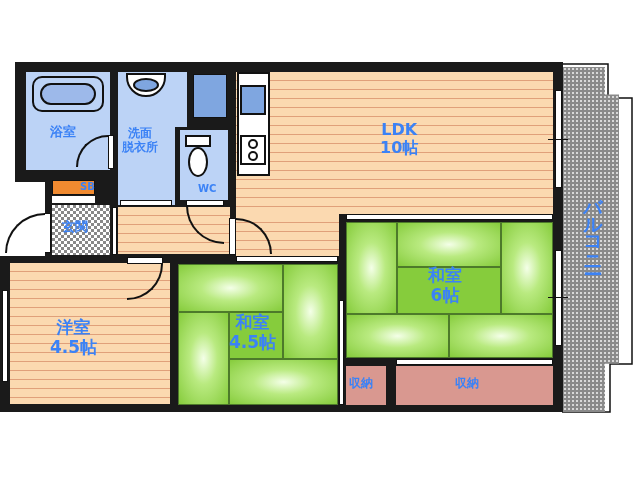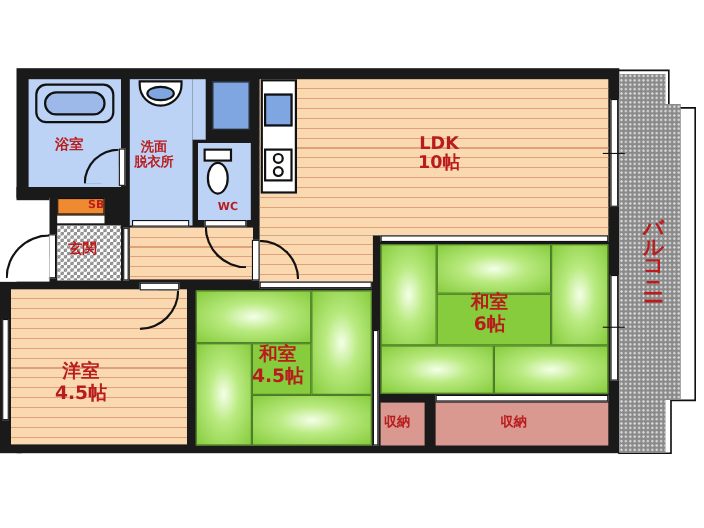--- a/index.html
+++ b/index.html
@@ -5,21 +5,21 @@
   html,body{margin:0;padding:0;background:#fff;}
   body{width:640px;height:480px;position:relative;overflow:hidden;font-family:"DejaVu Sans",sans-serif;}
   .abs{position:absolute;box-sizing:border-box;}
   .wall{background:#1a1a1a;}
   .floor-wood{background-color:#fbd9b0;background-image:repeating-linear-gradient(to bottom, transparent 0px, transparent 8px, #e0a07a 8px, #e0a07a 9px);}
   .floor-blue{background:#bcd3f6;}
   .tatami{background:radial-gradient(ellipse at center,#f4ffe8 0%,#b9ea80 40%,#86cc3c 100%);border:1px solid #4d7a2a;}
   .storage{background:#d99890;}
   .balcony{background-color:#8a8a8a;background-image:radial-gradient(#d8d8d8 1px, transparent 1.2px);background-size:4px 4px;}
   .genkan{background-color:#fff;background-image:linear-gradient(45deg,#888 25%,transparent 25%,transparent 75%,#888 75%),linear-gradient(45deg,#888 25%,transparent 25%,transparent 75%,#888 75%);background-size:6px 6px;background-position:0 0,3px 3px;}
-  .label{position:absolute;font-weight:bold;color:#b91c1c;text-align:center;line-height:1.15;white-space:nowrap;}
+  .label{position:absolute;font-weight:bold;color:#3b82f6;text-align:center;line-height:1.15;white-space:nowrap;}
   .win{background:#fff;border:1px solid #111;}
 </style>
 </head>
 <body>
 
 <div class="abs" style="left:560px;top:62px;width:74px;height:358px;">
   <svg width="74" height="358" viewBox="0 0 74 358">
     <path d="M2 2 H48 V36 H72 V302 H50 V350 H2" fill="#fff" stroke="#111" stroke-width="1.5"></path>
   </svg>
 </div>
@@ -88,21 +88,21 @@
 <div class="abs floor-wood" style="left:118px;top:207px;width:112px;height:47px;"></div>
 <div class="abs win" style="left:112px;top:207px;width:5px;height:48px;"></div>
 <div class="abs" style="left:186px;top:206px;width:38px;height:38px;border-bottom:2px solid #111;border-left:2px solid #111;border-radius:0 0 0 38px;"></div>
 <div class="abs" style="left:229px;top:218px;width:7px;height:37px;background:#fff;border:1px solid #111;"></div>
 <div class="abs" style="left:236px;top:218px;width:36px;height:36px;border-top:2px solid #111;border-right:2px solid #111;border-radius:0 36px 0 0;"></div>
 
 <div class="abs floor-wood" style="left:10px;top:263px;width:160px;height:141px;"></div>
 <div class="abs win" style="left:2px;top:290px;width:6px;height:92px;"></div>
 <div class="abs" style="left:127px;top:257px;width:36px;height:7px;background:#fff;border:1px solid #111;"></div>
 <div class="abs" style="left:127px;top:264px;width:36px;height:36px;border-bottom:2px solid #111;border-left:2px solid #111;border-right:2px solid #111;border-radius:0 0 36px 0;border-left:none;"></div>
-<div class="label" style="left:50px;top:329px;font-size:17px;">
+<div class="label" style="left:50px;top:318px;font-size:17px;">
   <div>洋室</div>
   <div>4.5帖</div>
 </div>
 
 <div class="abs" style="left:178px;top:264px;width:160px;height:141px;background:#86cc3c;"></div>
 <div class="abs tatami" style="left:178px;top:264px;width:105px;height:48px;"></div>
 <div class="abs tatami" style="left:283px;top:264px;width:55px;height:95px;"></div>
 <div class="abs tatami" style="left:178px;top:312px;width:51px;height:93px;"></div>
 <div class="abs tatami" style="left:229px;top:359px;width:109px;height:46px;"></div>
 <div class="abs" style="left:229px;top:312px;width:54px;height:47px;background:#86cc3c;border:1px solid #4d7a2a;"></div>

